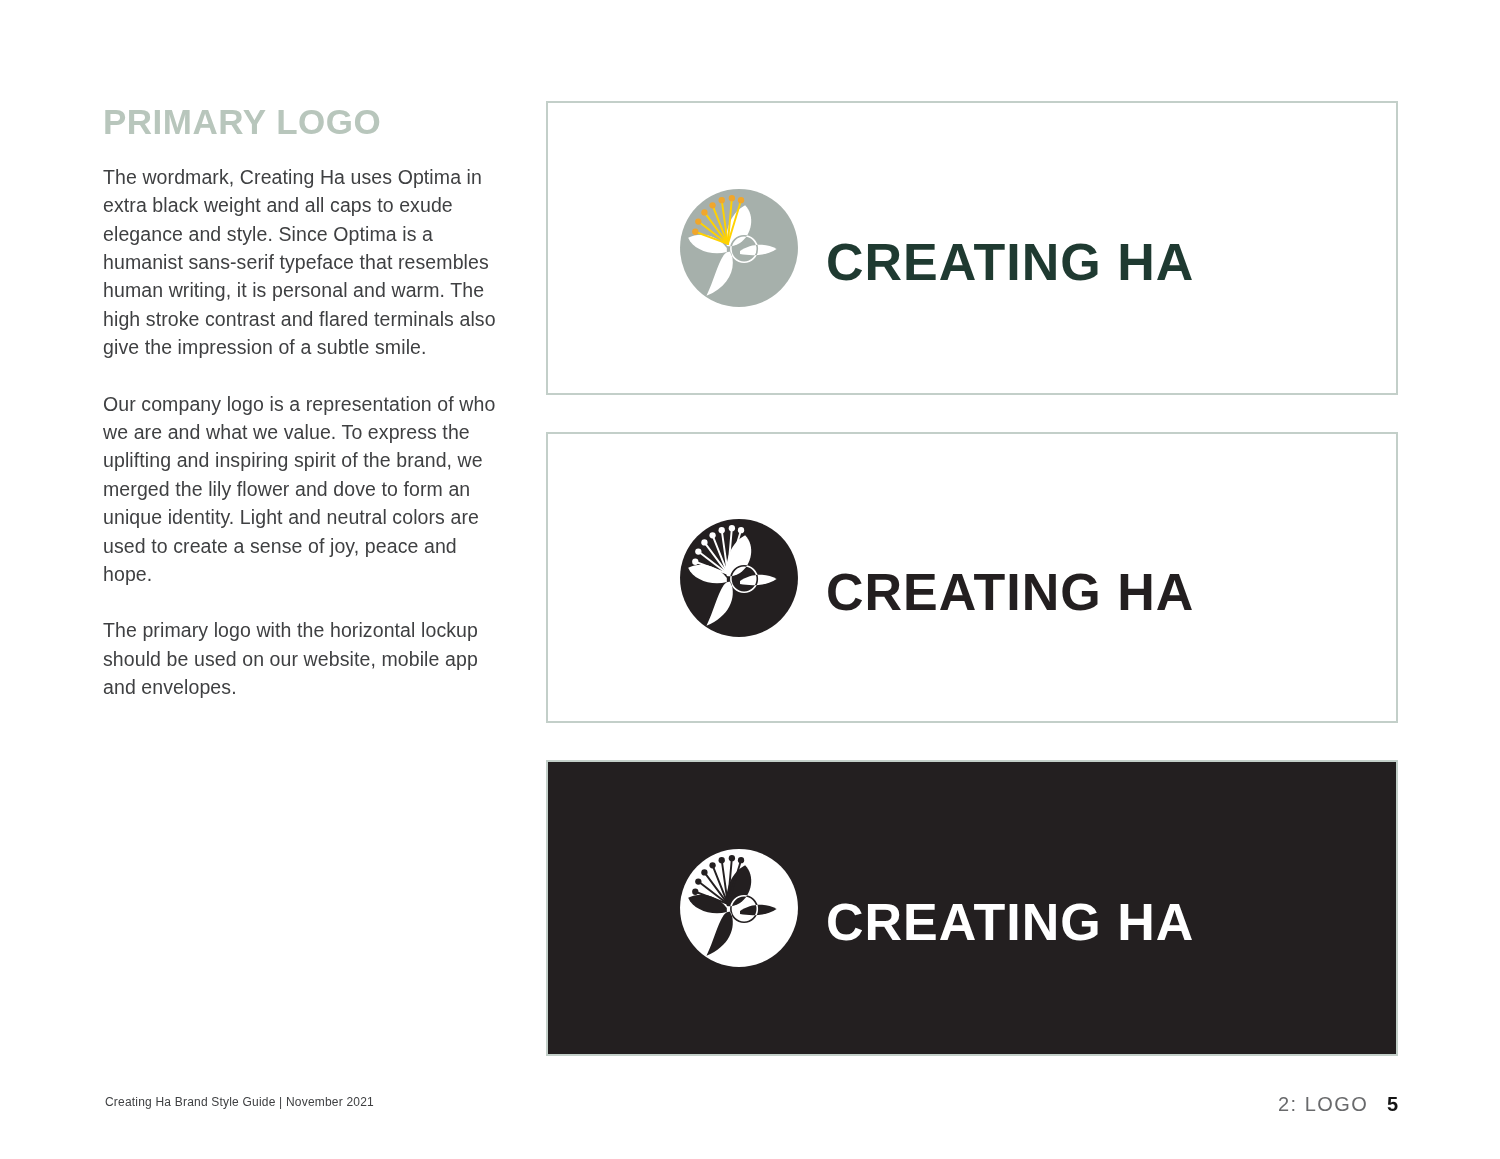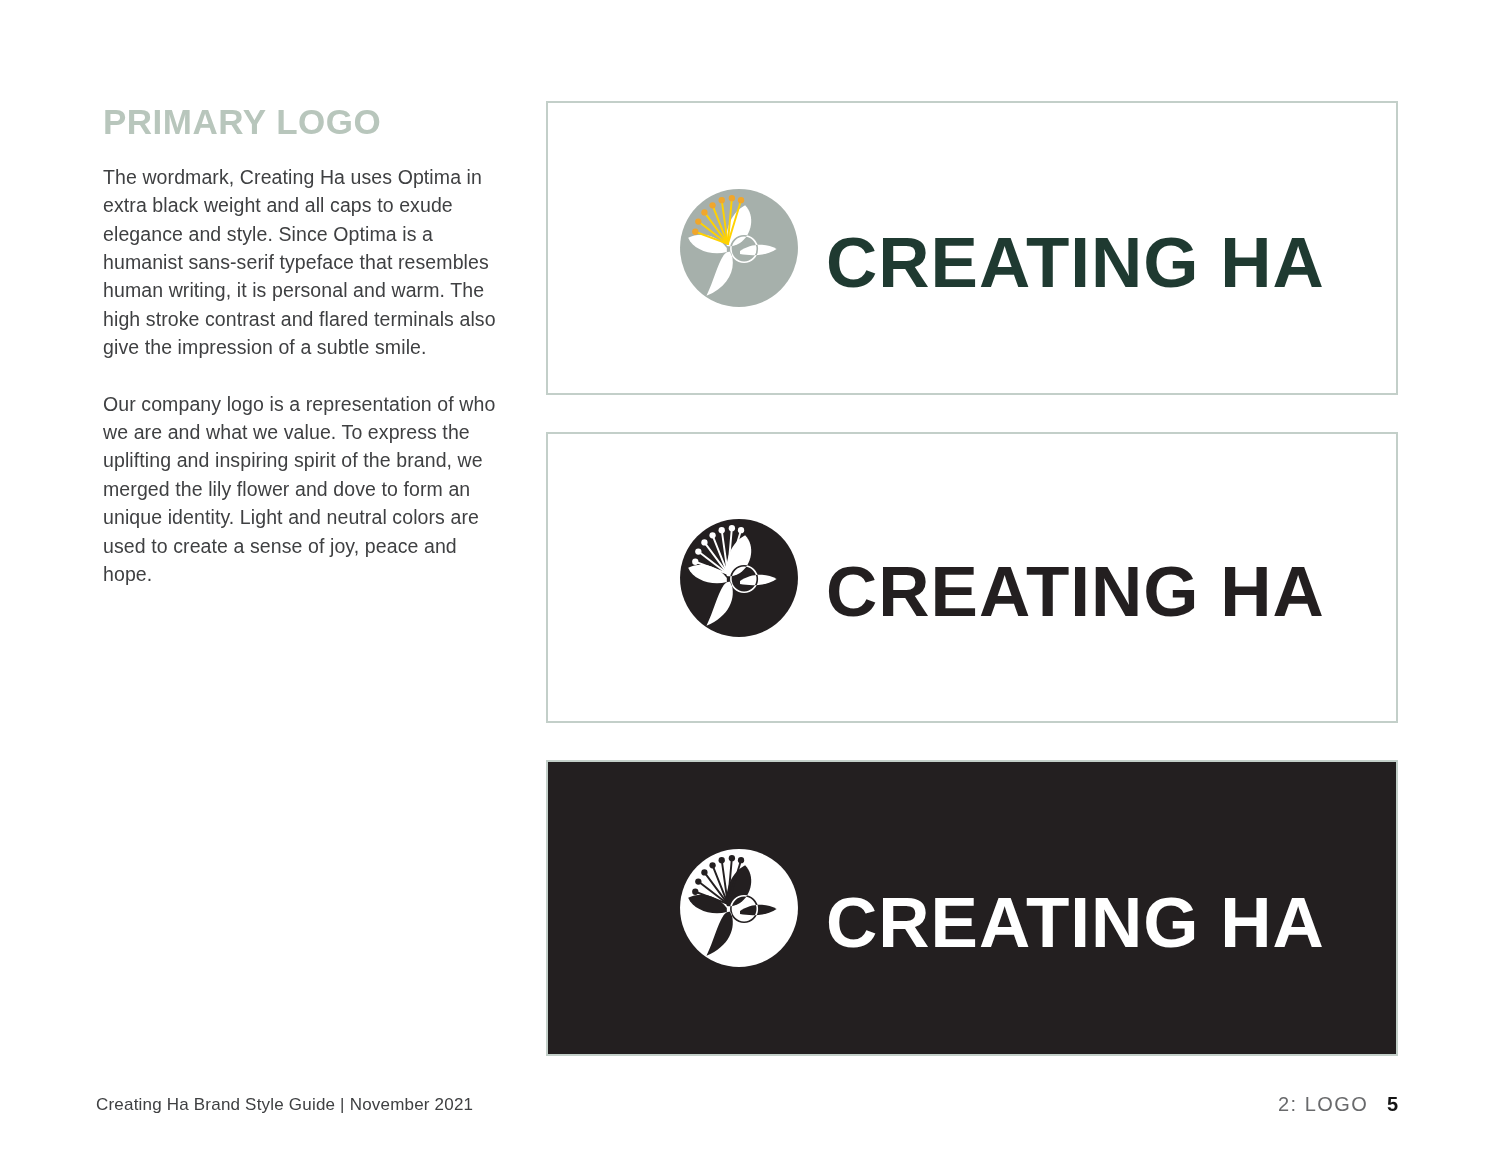--- a/index.html
+++ b/index.html
@@ -31,30 +31,30 @@
     box-sizing:border-box;
     display:flex;align-items:center;
     padding-left:130px;
   }
   .logo-box.b1{top:101px;height:294px;}
   .logo-box.b2{top:432px;height:291px;}
   .logo-box.b3{top:760px;height:296px;}
   .logo-mark{display:block;width:122px;height:122px;flex:0 0 auto;}
   .wordmark{
     margin-left:26px;
-    font-size:71px;font-weight:bold;
+    font-size:52px;font-weight:bold;
     letter-spacing:1px;white-space:nowrap;
     transform:scaleY(0.99);
     margin-top:28px;
   }
   
   .footer{position:absolute;left:0;top:1095px;width:100%;height:30px;}
   .footer-left{
-    position:absolute;left:96px;top:0;
-    font-size:17px;letter-spacing:0.2px;
+    position:absolute;left:105px;top:0;
+    font-size:12px;letter-spacing:0.2px;
     color:var(--footer-text,#3f4042);
   }
   .footer-right{position:absolute;right:102px;top:-2px;white-space:nowrap;}
   .footer-section{
     font-size:20px;letter-spacing:1.5px;
     color:var(--footer-section,#696a6c);
   }
   .footer-page{
     margin-left:14px;
     font-size:20px;font-weight:bold;
@@ -63,20 +63,21 @@
 </style>
 </head>
 <body>
 
 <div class="page" style="--heading: #b8c6bc; --body-text: #3f4042; --footer-text: #3f4042; --footer-section: #696a6c; --footer-page: #141414;">
 
   <aside class="left-col">
     <h1 class="page-title">PRIMARY LOGO</h1>
     <p>The wordmark, Creating Ha uses Optima in extra black weight and all caps to exude elegance and style. Since Optima is a humanist sans-serif typeface that resembles human writing, it is personal and warm. The high stroke contrast and flared terminals also give the impression of a subtle smile.</p>
     <p>Our company logo is a representation of who we are and what we value. To express the uplifting and inspiring spirit of the brand, we merged the lily flower and dove to form an unique identity. Light and neutral colors are used to create a sense of joy, peace and hope.</p>
+    <p>The primary logo with the horizontal lockup should be used on our website, mobile app and envelopes.</p>
   </aside>
 
   <section class="logo-box b1" style="background: rgb(255, 255, 255); border-color: rgb(195, 207, 201);">
     <span class="logo-mark"><svg viewBox="0 0 120 120" width="122" height="122" aria-hidden="true">
     <defs>
             <clipPath id="doveclip0">
               <path d="M48,58 C46,40 53,25 66,18 C76,28 73,47 61,55 C56,58 51,59 48,58 Z"></path>
               <path d="M48,60 C38,47 22,44 10,50 C15,62 33,68 48,64 Z"></path>
               <path d="M61,63 C72,55 87,55 97,61 C87,68 72,68 61,66 Z"></path>
               <path d="M52,64 C58,80 50,98 28,107 C35,93 38,78 45,67 C47,64 50,63 52,64 Z"></path>

